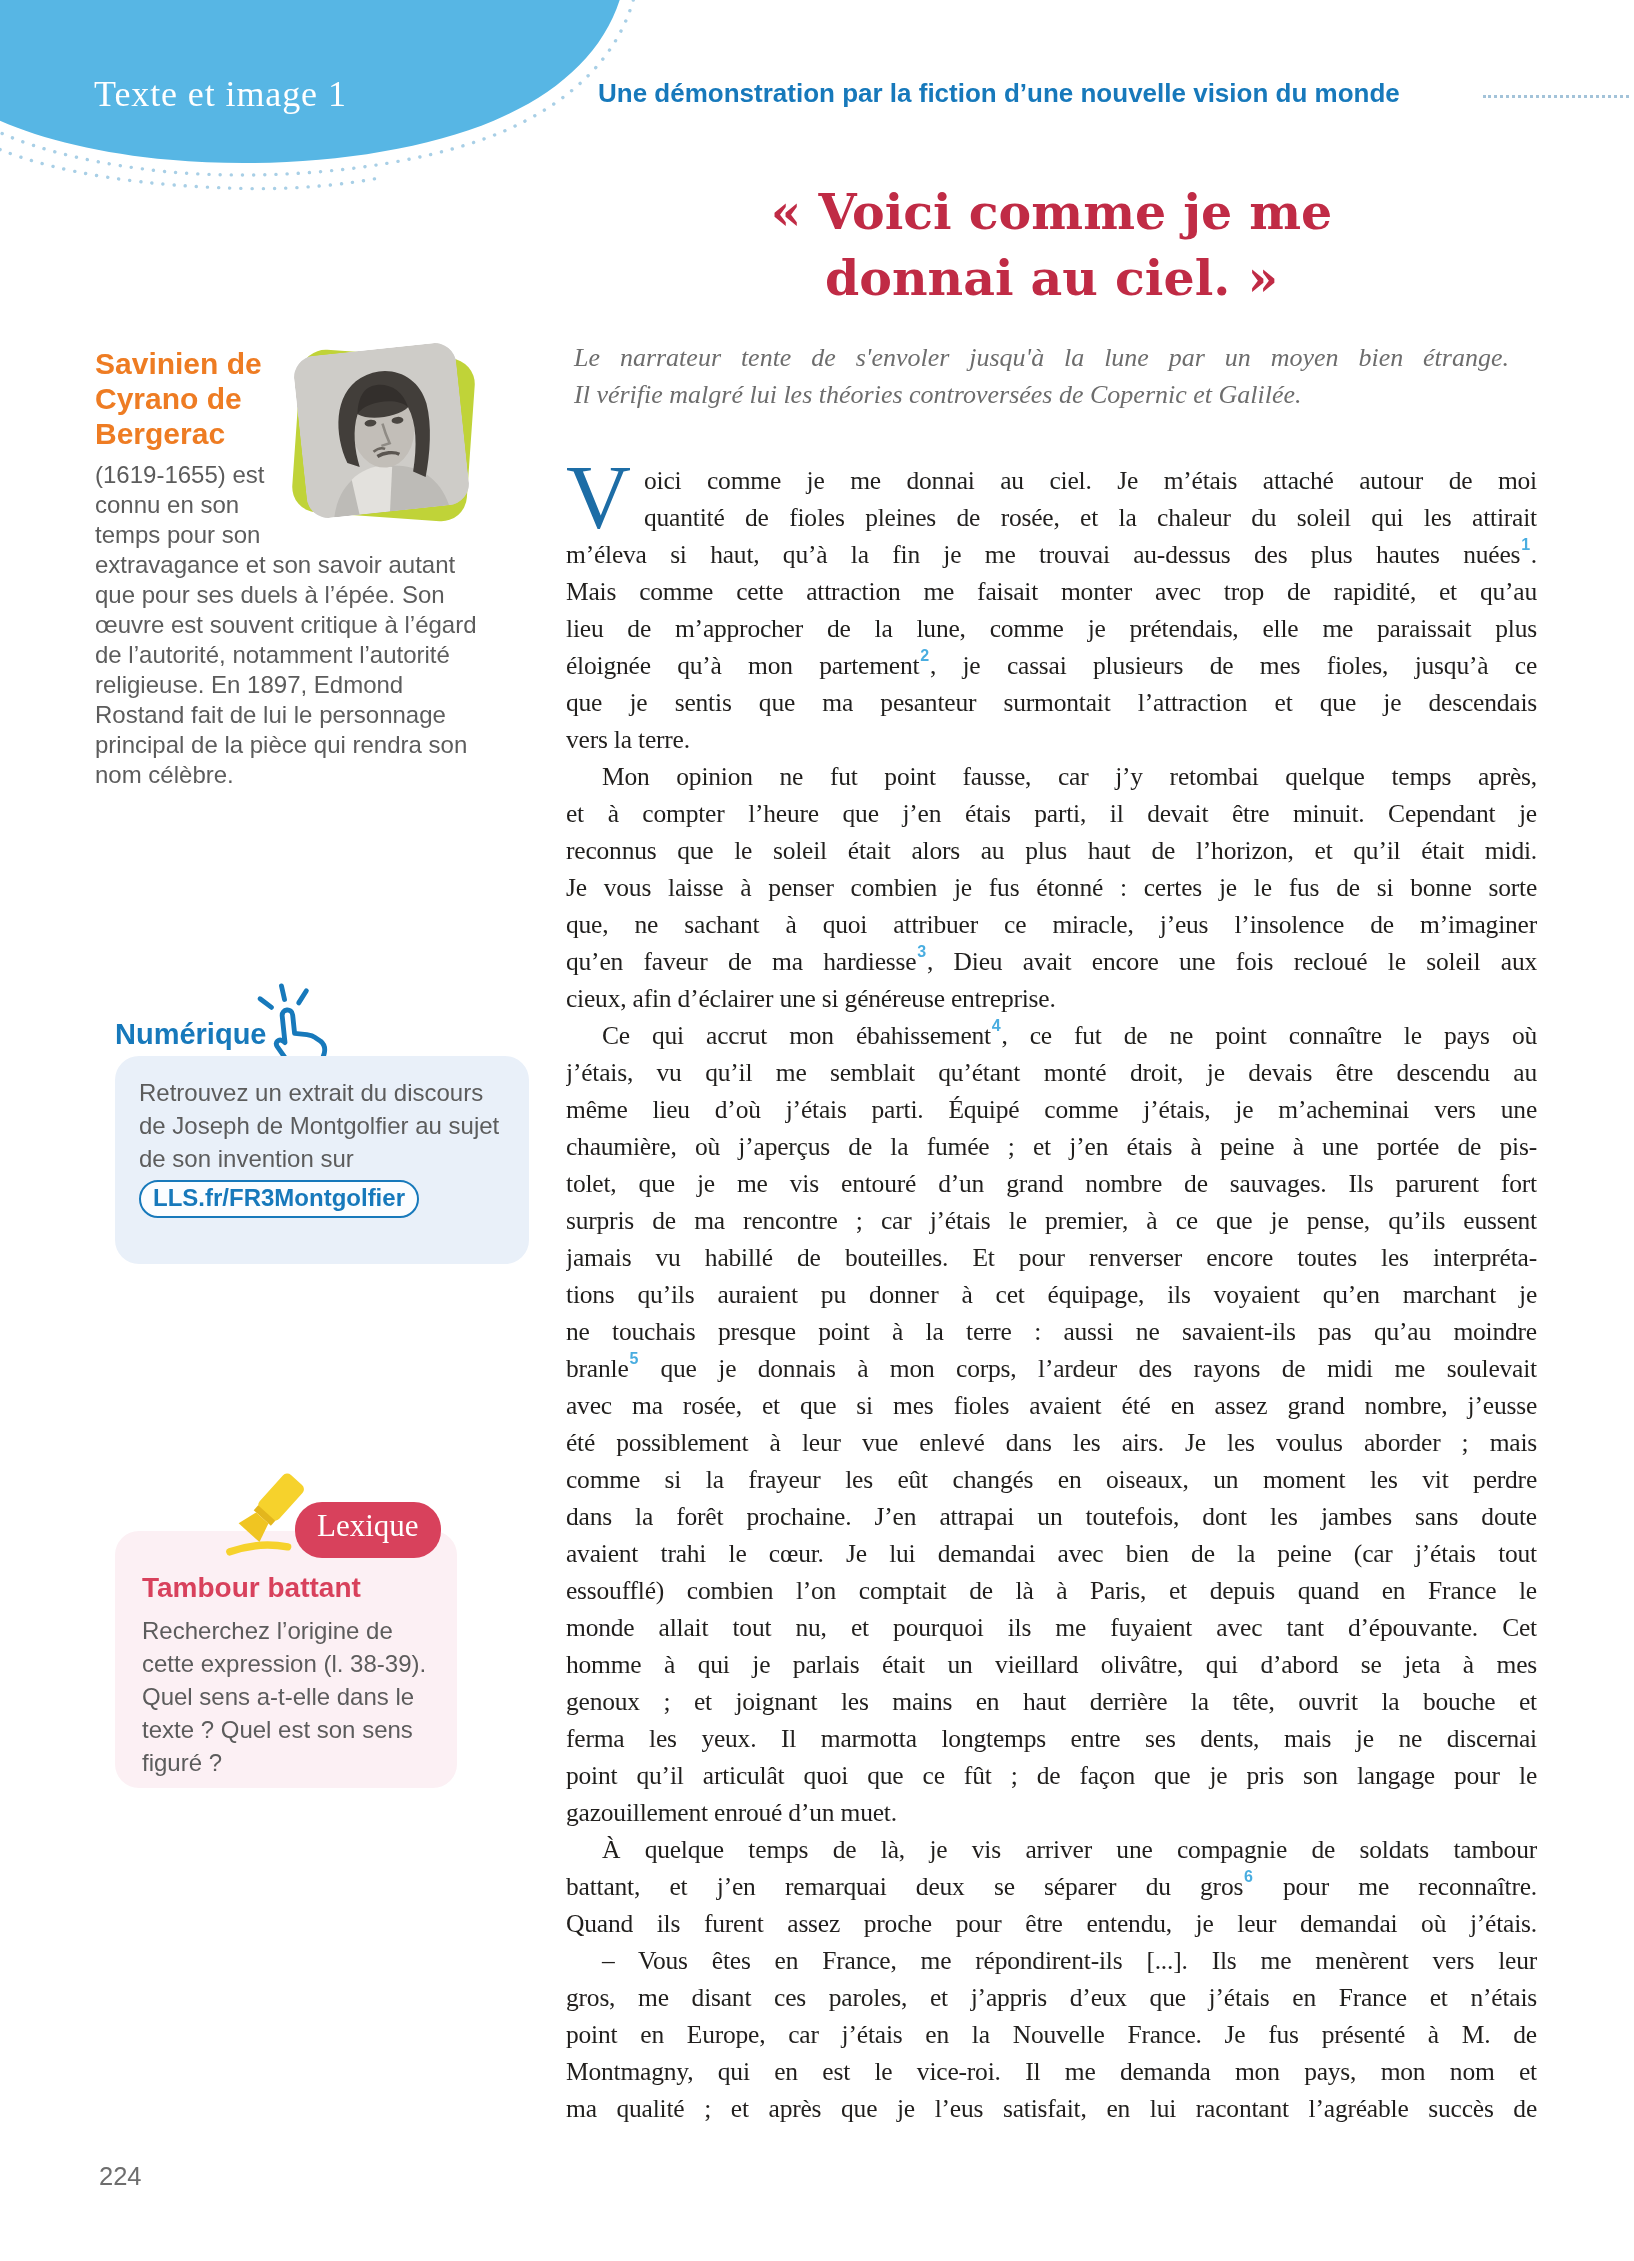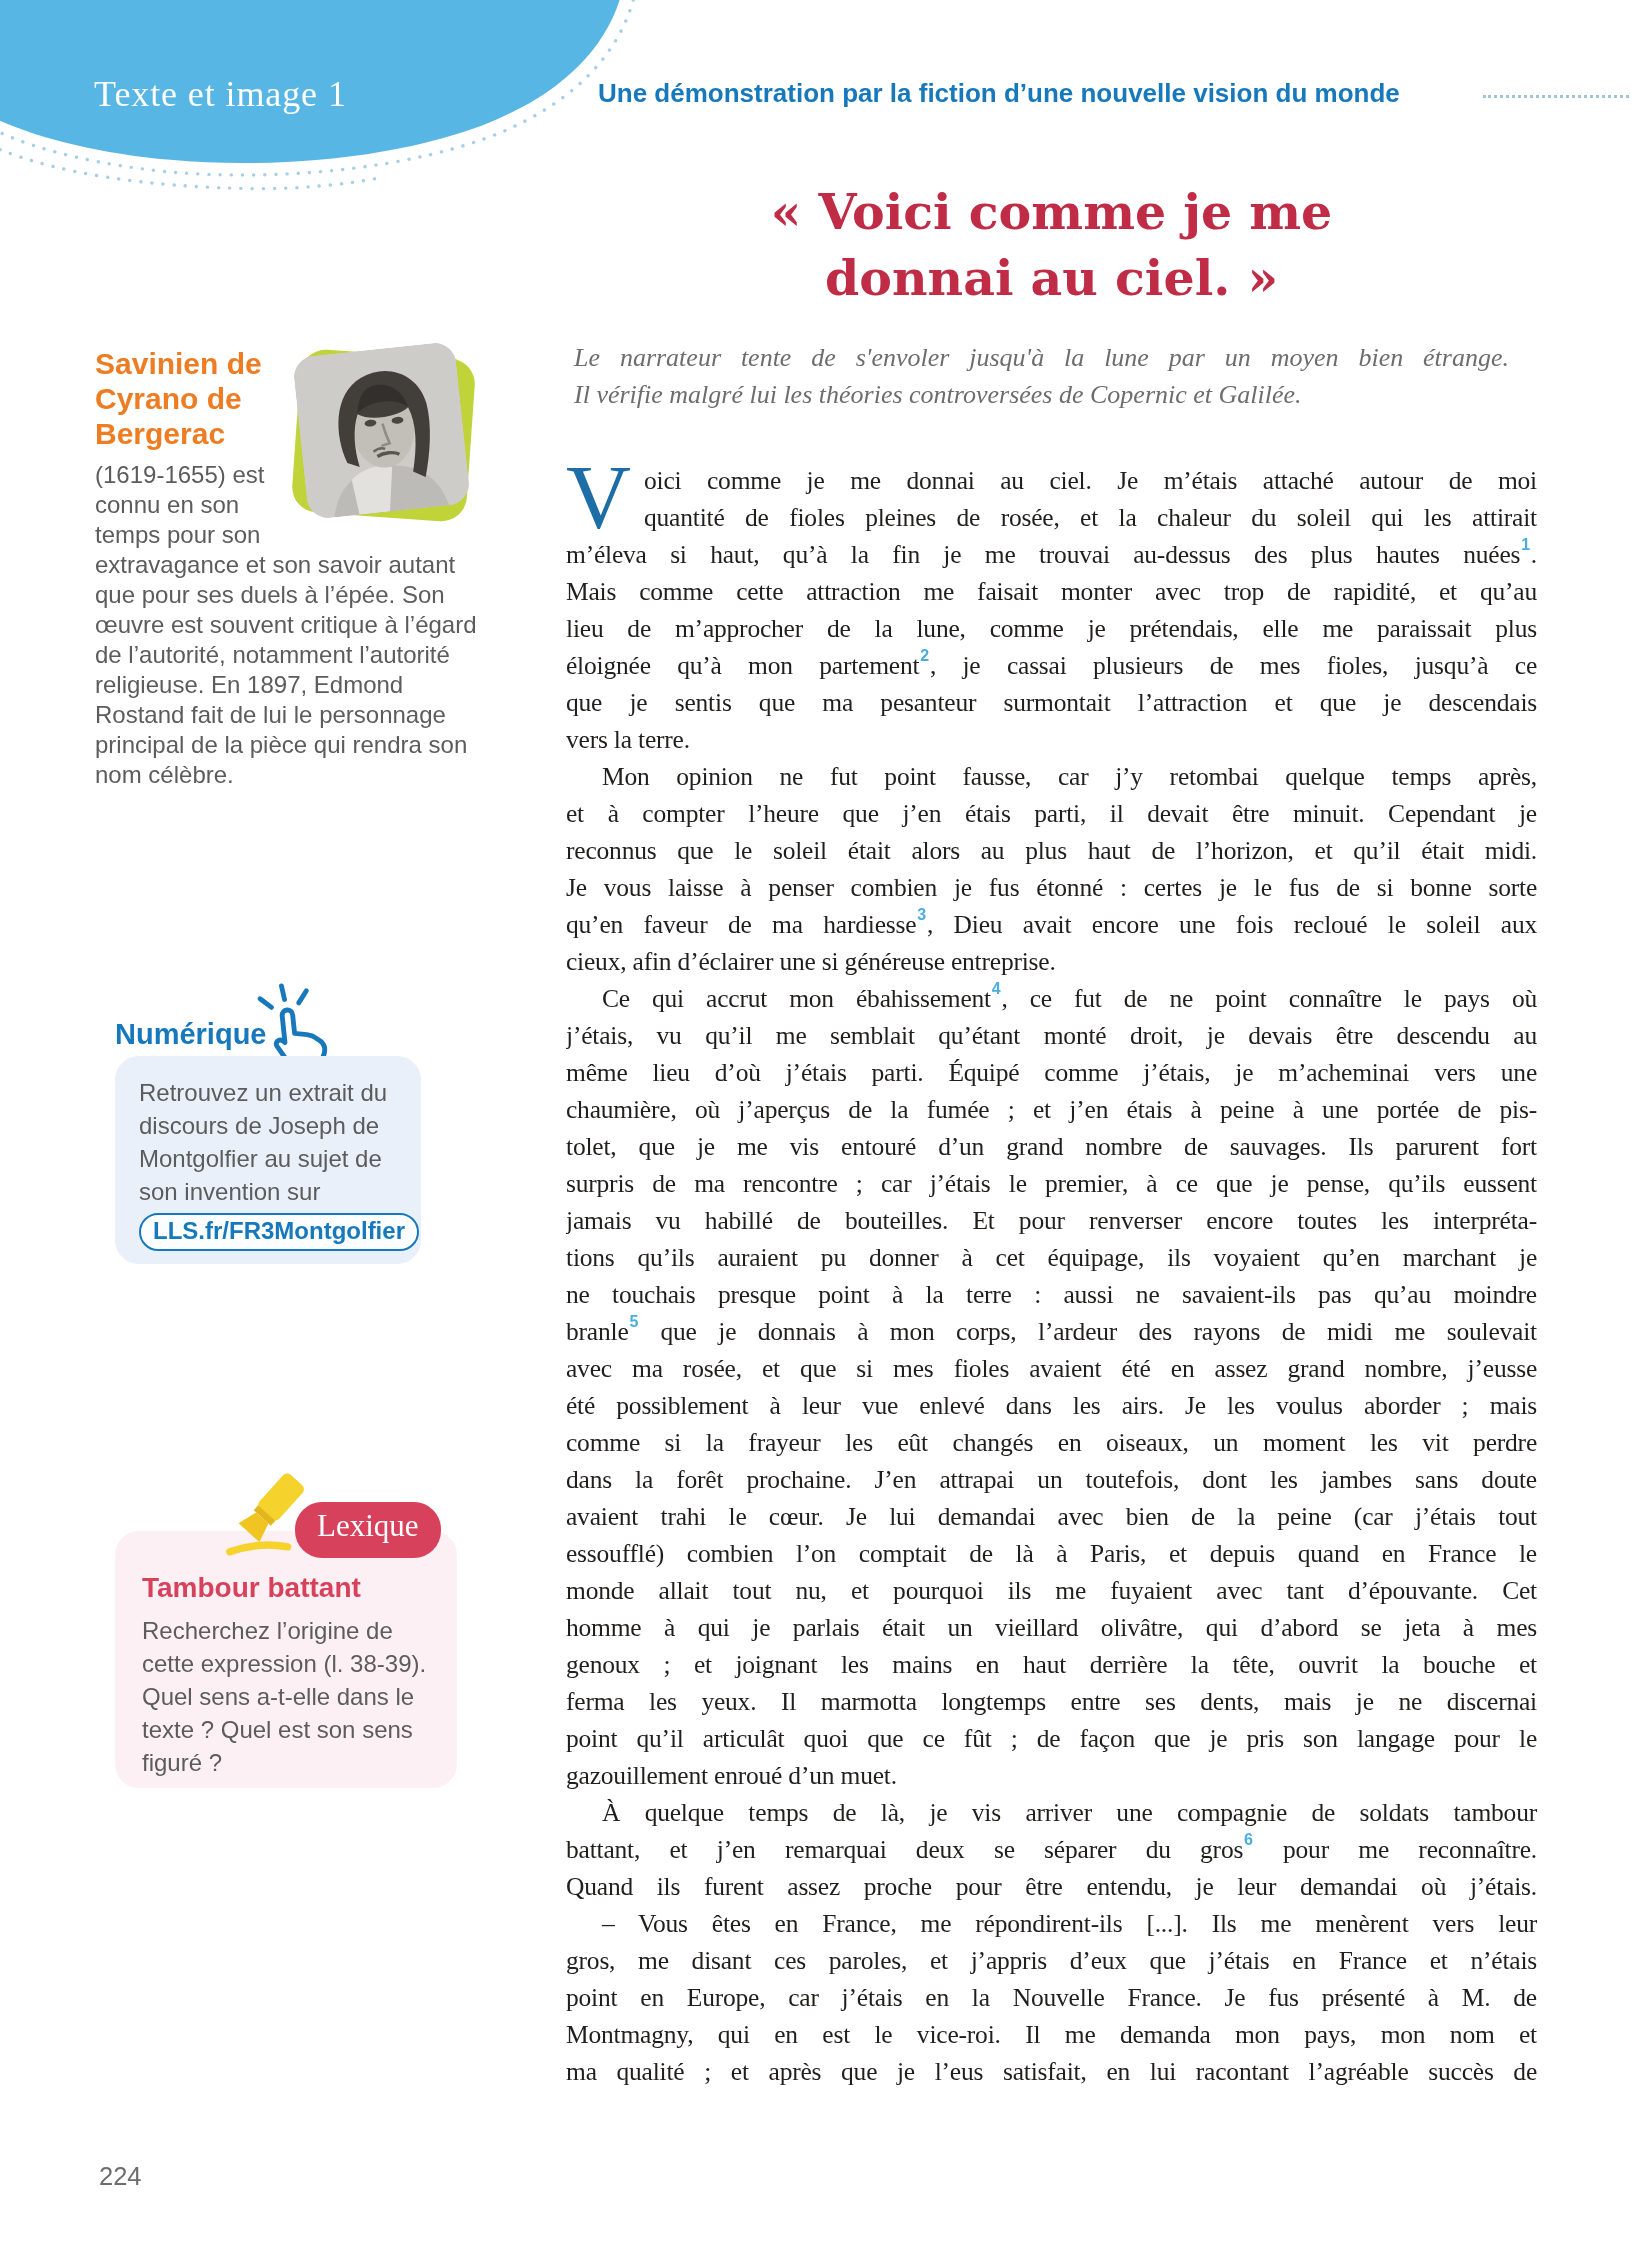--- a/index.html
+++ b/index.html
@@ -68,21 +68,21 @@
   .author-name{
     margin:0 0 8.5px 0;font-size:30px;line-height:35px;font-weight:700;color:#ee7c23;
   }
   .author-bio{font-size:24px;line-height:30px;color:#5c5c5c;}
   
   .numerique-label{
     position:absolute;left:115px;top:1018px;font-size:29px;font-weight:700;color:#1779bb;
   }
   .hand-icon{position:absolute;left:255px;top:979px;width:82px;height:89px;transform:rotate(-6deg);}
   .numerique-box{
-    position:absolute;left:115px;top:1056px;width:306px;height:208px;box-sizing:border-box;
+    position:absolute;left:115px;top:1056px;width:414px;height:208px;box-sizing:border-box;
     background:#e9f0f9;border-radius:24px;padding:20.4px 24px;
   }
   .numerique-text{font-size:24px;line-height:33px;color:#5c5c5c;}
   .resource-link{
     display:inline-block;margin-top:5.1px;border:2.6px solid #1779bb;border-radius:20.4px;
     padding:1.7px 12px 3.4px;font-size:24px;font-weight:700;color:#1779bb;background:#fbfdff;
     text-decoration:none;
   }
   
   .lexique-box{
@@ -134,20 +134,21 @@
       <div class="tline">m’éleva si haut, qu’à la fin je me trouvai au-dessus des plus hautes nuées<sup class="fnote">1</sup>.</div>
       <div class="tline">Mais comme cette attraction me faisait monter avec trop de rapidité, et qu’au</div>
       <div class="tline">lieu de m’approcher de la lune, comme je prétendais, elle me paraissait plus</div>
       <div class="tline">éloignée qu’à mon partement<sup class="fnote">2</sup>, je cassai plusieurs de mes fioles, jusqu’à ce</div>
       <div class="tline">que je sentis que ma pesanteur surmontait l’attraction et que je descendais</div>
       <div class="tline short">vers la terre.</div>
       <div class="tline indent">Mon opinion ne fut point fausse, car j’y retombai quelque temps après,</div>
       <div class="tline">et à compter l’heure que j’en étais parti, il devait être minuit. Cependant je</div>
       <div class="tline">reconnus que le soleil était alors au plus haut de l’horizon, et qu’il était midi.</div>
       <div class="tline">Je vous laisse à penser combien je fus étonné : certes je le fus de si bonne sorte</div>
+      <div class="tline">que, ne sachant à quoi attribuer ce miracle, j’eus l’insolence de m’imaginer</div>
       <div class="tline">qu’en faveur de ma hardiesse<sup class="fnote">3</sup>, Dieu avait encore une fois recloué le soleil aux</div>
       <div class="tline short">cieux, afin d’éclairer une si généreuse entreprise.</div>
       <div class="tline indent">Ce qui accrut mon ébahissement<sup class="fnote">4</sup>, ce fut de ne point connaître le pays où</div>
       <div class="tline">j’étais, vu qu’il me semblait qu’étant monté droit, je devais être descendu au</div>
       <div class="tline">même lieu d’où j’étais parti. Équipé comme j’étais, je m’acheminai vers une</div>
       <div class="tline">chaumière, où j’aperçus de la fumée ; et j’en étais à peine à une portée de pis-</div>
       <div class="tline">tolet, que je me vis entouré d’un grand nombre de sauvages. Ils parurent fort</div>
       <div class="tline">surpris de ma rencontre ; car j’étais le premier, à ce que je pense, qu’ils eussent</div>
       <div class="tline">jamais vu habillé de bouteilles. Et pour renverser encore toutes les interpréta-</div>
       <div class="tline">tions qu’ils auraient pu donner à cet équipage, ils voyaient qu’en marchant je</div>

